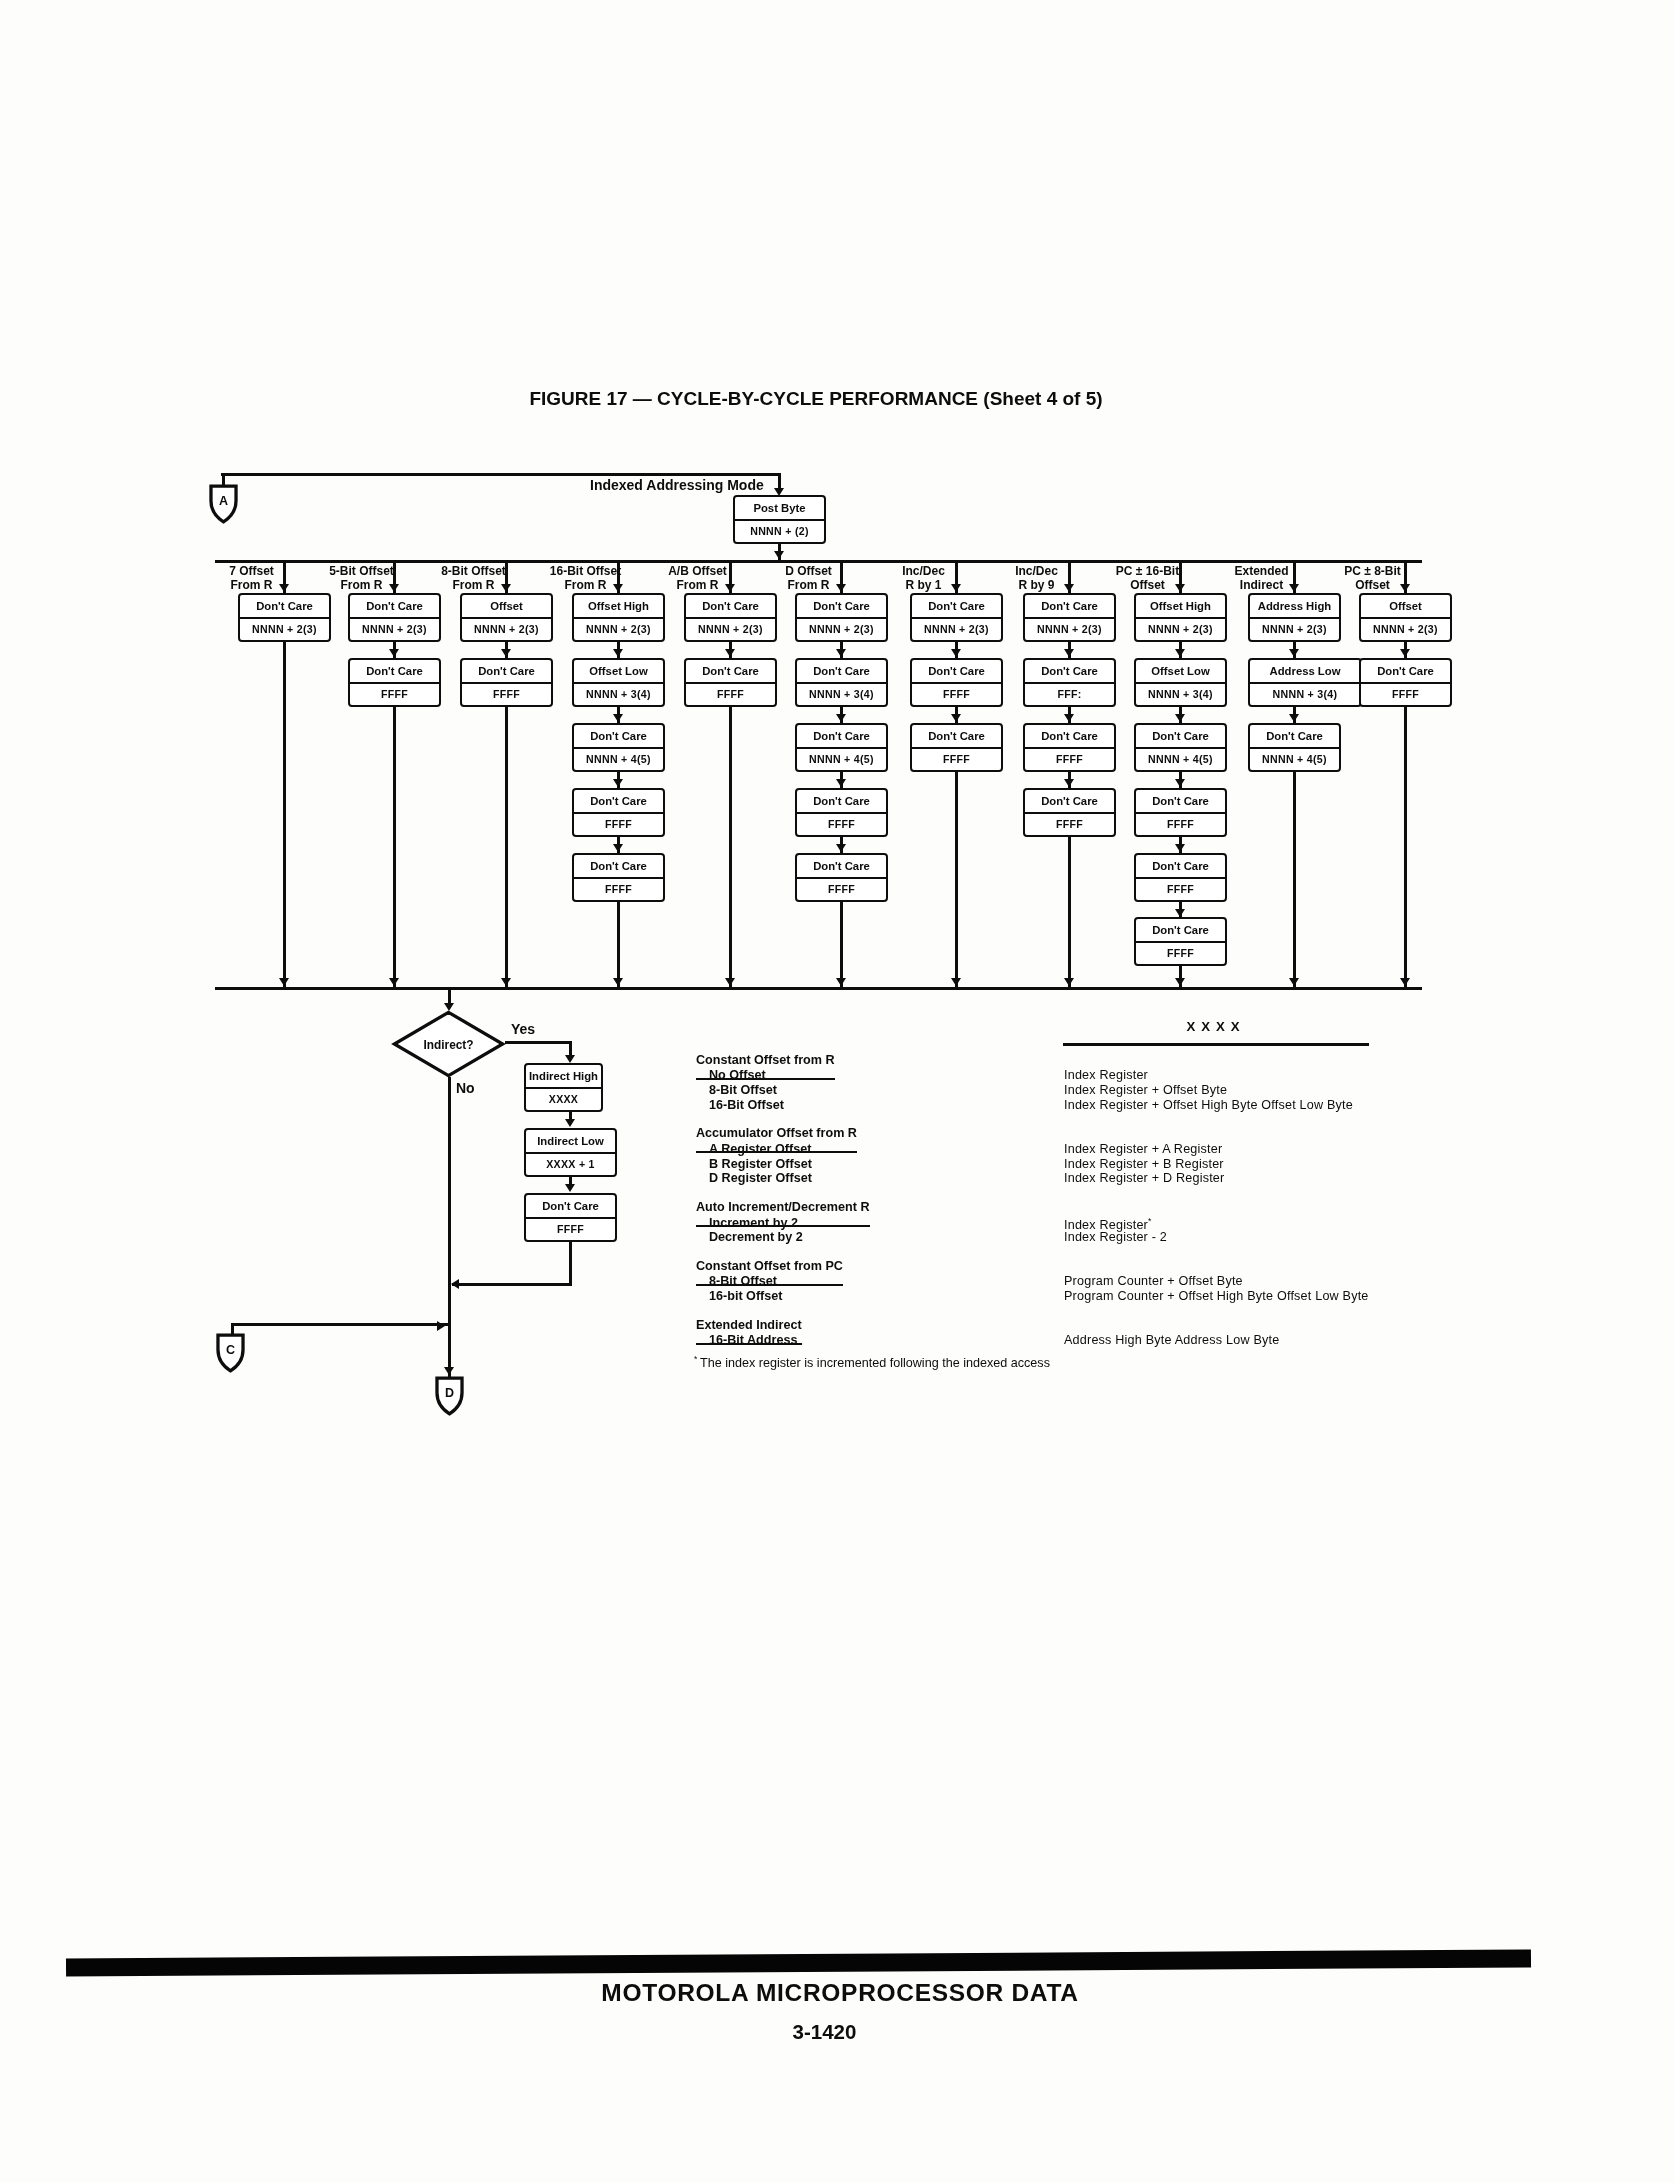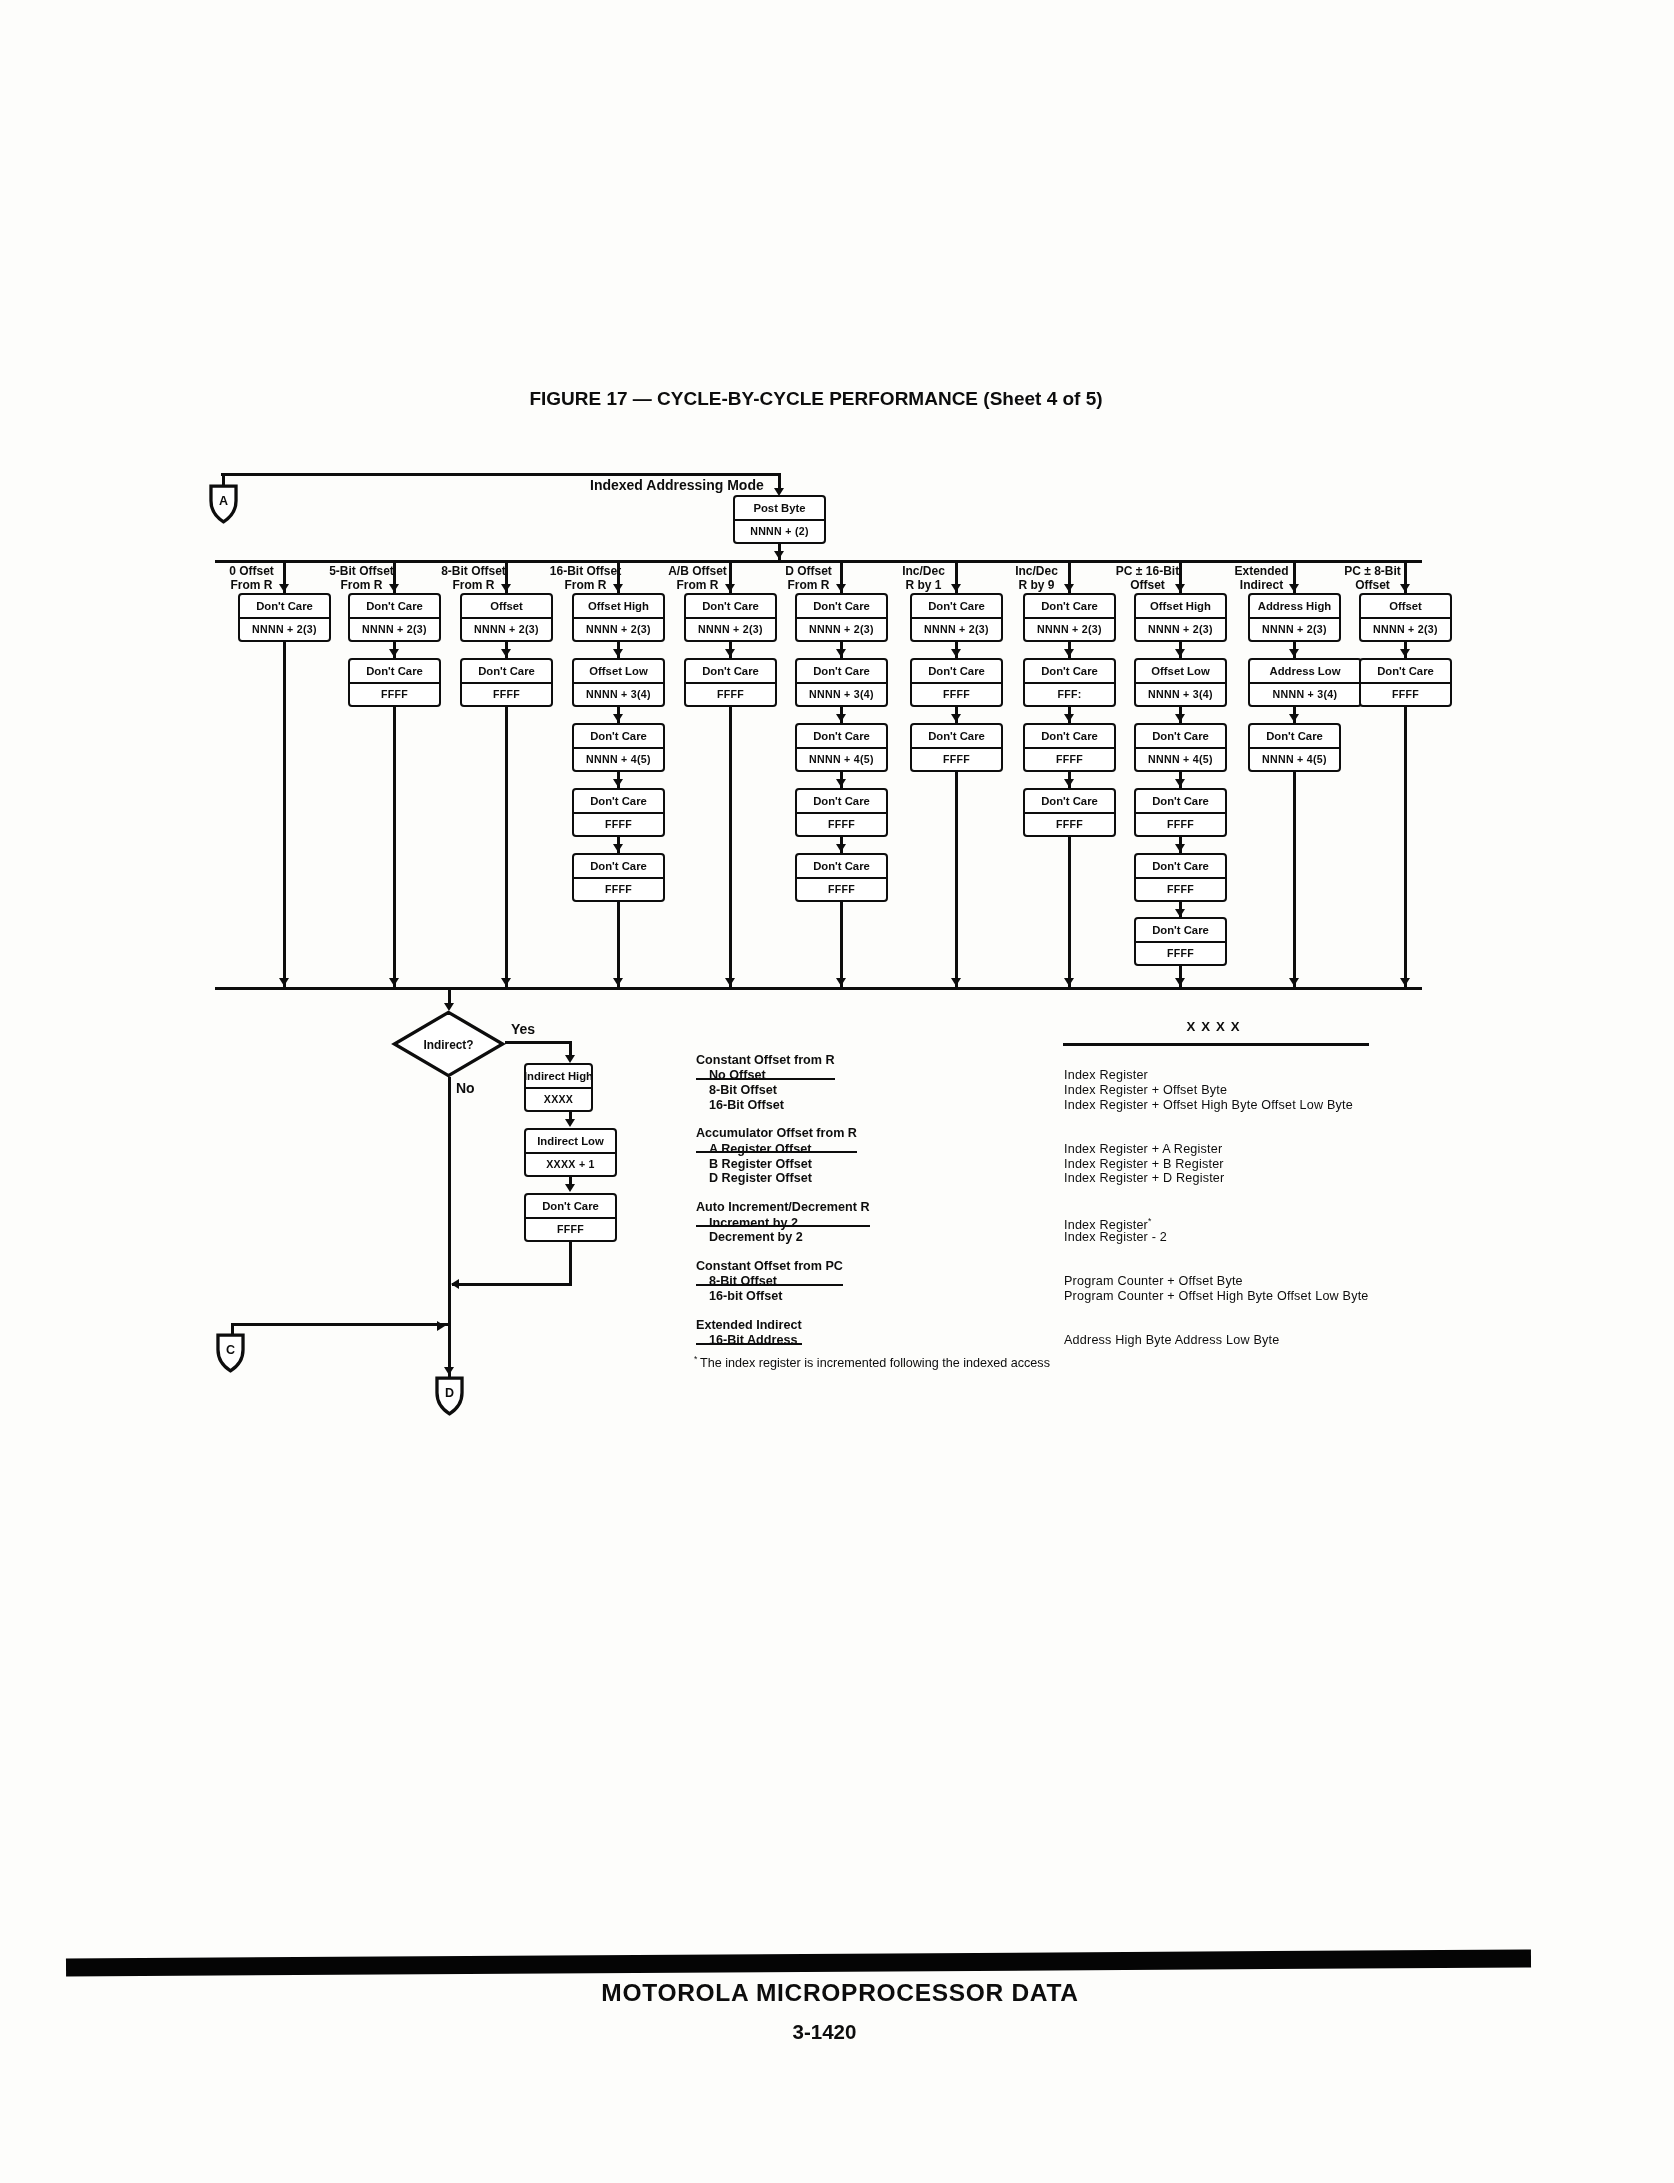--- a/index.html
+++ b/index.html
@@ -81,21 +81,21 @@
 <div class="ln" style="left: 221px; top: 473px; width: 559px; height: 2.6px;"></div>
     <div class="ln" style="left: 222px; top: 473px; width: 2.6px; height: 13.2px;"></div>
     <div class="ln" style="left: 778px; top: 473px; width: 2.6px; height: 16px;"></div>
     <div class="arr arr-d" style="left: 774px; top: 488px;"></div>
     <div class="ln" style="left: 778px; top: 543px; width: 2.6px; height: 18px;"></div>
     <div class="arr arr-d" style="left: 774px; top: 551px;"></div>
     <div class="ln" style="left: 215px; top: 560px; width: 1207px; height: 2.6px;"></div>
     <div class="ln" style="left: 215px; top: 987px; width: 1207px; height: 3.3px;"></div>
     <div class="ln" style="left: 283px; top: 562px; width: 2.6px; height: 425px;"></div>
     <div class="colhead" style="left: 195px; top: 564px;">
-      <div>0 Offset</div>
+      <div>7 Offset</div>
       <div>From R</div>
     </div>
     <div class="arr arr-d" style="left: 279px; top: 584px;"></div>
     <div class="fbox" style="left: 238px; top: 593px; width: 93px;">
       <div class="fbl">Don't Care</div>
       <div class="fbv">NNNN + 2(3)</div>
     </div>
     <div class="arr arr-d" style="left: 279px; top: 978px;"></div>
     <div class="ln" style="left: 393px; top: 562px; width: 2.6px; height: 425px;"></div>
     <div class="colhead" style="left: 305px; top: 564px;">
@@ -337,21 +337,21 @@
     <div class="ln" style="left: 569px; top: 1177px; width: 2.6px; height: 9.3px;"></div>
     <div class="arr arr-d" style="left: 565px; top: 1184px;"></div>
     <div class="ln" style="left: 569px; top: 1242px; width: 2.6px; height: 44px;"></div>
     <div class="ln" style="left: 452px; top: 1283px; width: 119px; height: 2.6px;"></div>
     <div class="arr arr-l" style="left: 451px; top: 1279px;"></div>
     <div class="ln" style="left: 448px; top: 1077px; width: 2.6px; height: 302px;"></div>
     <div class="ln" style="left: 232px; top: 1323px; width: 219px; height: 2.6px;"></div>
     <div class="arr arr-r" style="left: 437px; top: 1321px;"></div>
     <div class="ln" style="left: 231px; top: 1323px; width: 2.6px; height: 12px;"></div>
     <div class="arr arr-d" style="left: 444px; top: 1367px;"></div>
-    <div class="fbox" style="left: 524px; top: 1063px; width: 69px;">
+    <div class="fbox" style="left: 524px; top: 1063px; width: 79px;">
       <div class="fbl">Indirect High</div>
       <div class="fbv">XXXX</div>
     </div>
     <div class="fbox" style="left: 524px; top: 1128px; width: 93px;">
       <div class="fbl">Indirect Low</div>
       <div class="fbv">XXXX + 1</div>
     </div>
     <div class="fbox" style="left: 524px; top: 1193px; width: 93px;">
       <div class="fbl">Don't Care</div>
       <div class="fbv">FFFF</div>

